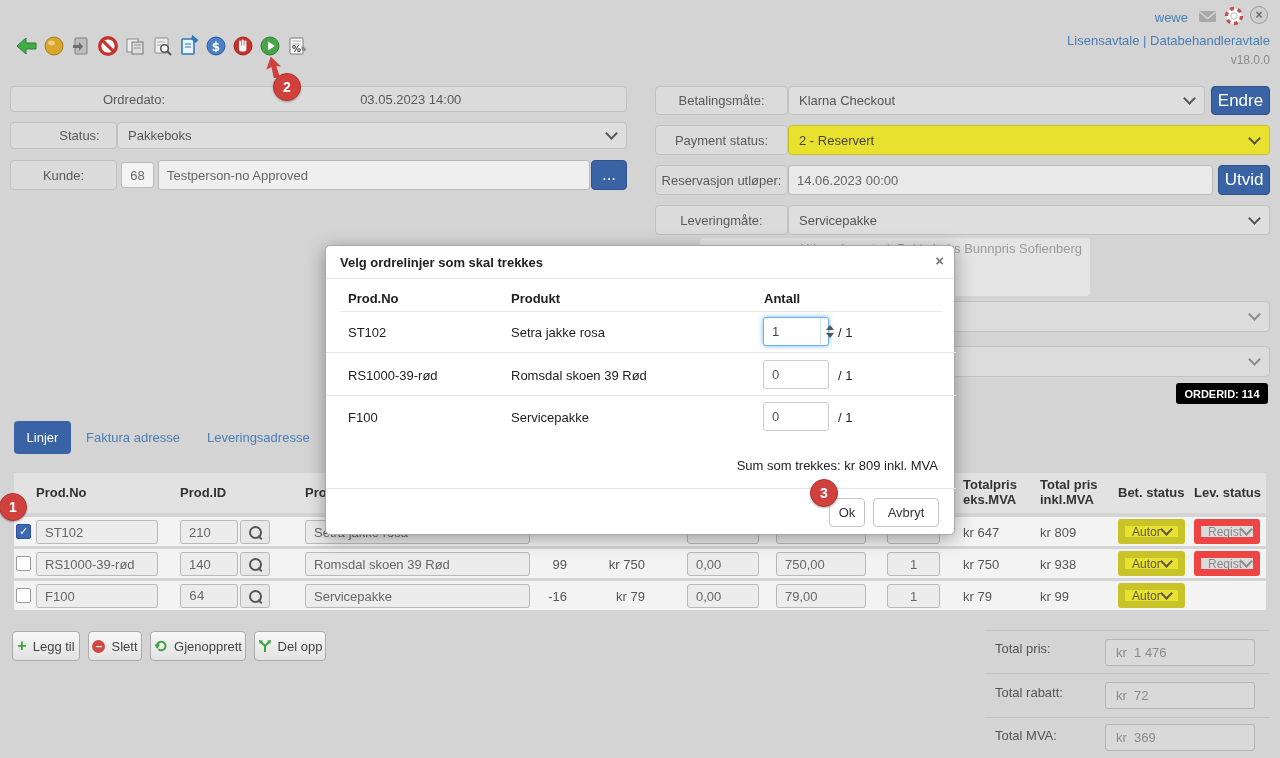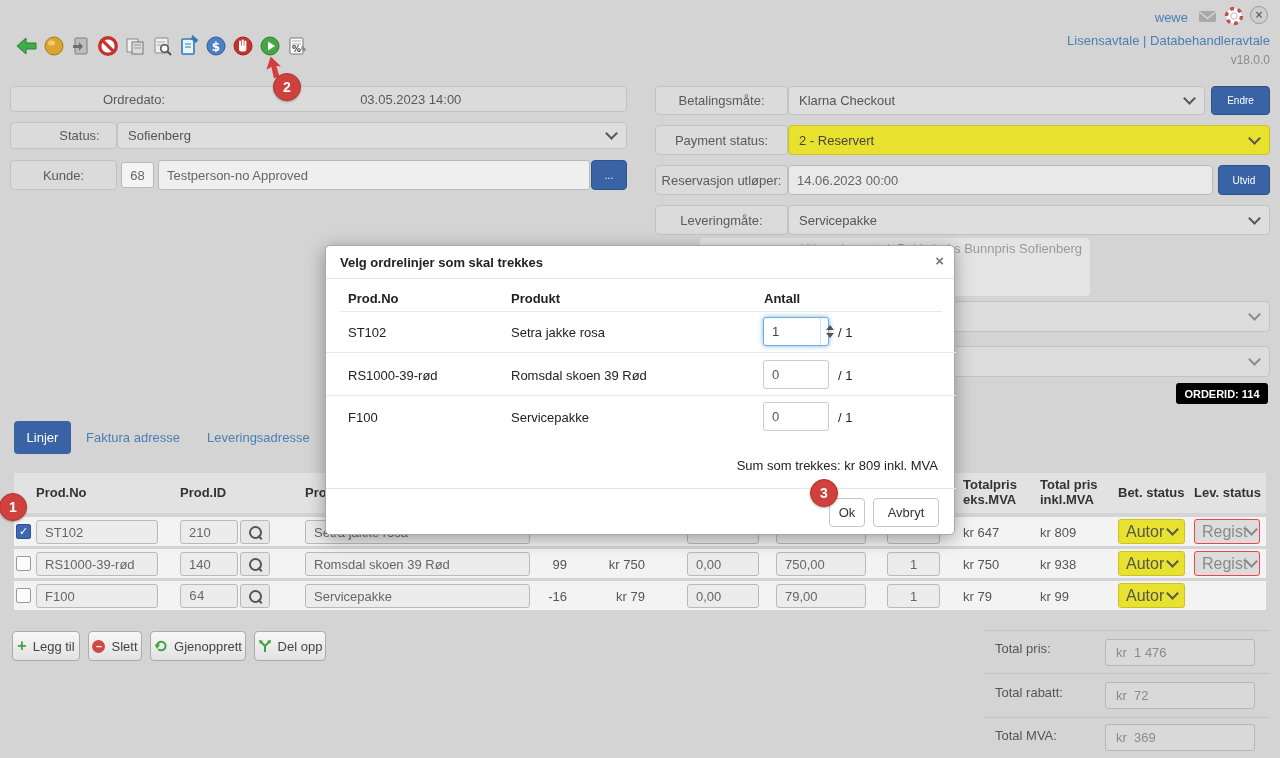--- a/index.html
+++ b/index.html
@@ -3,34 +3,34 @@
 <meta charset="utf-8">
 <style>
   html,body{margin:0;padding:0;}
   body{font-family:"Liberation Sans","DejaVu Sans",sans-serif;background:#d4d4d4;}
   .page{position:relative;width:1280px;height:758px;background:#d4d4d4;overflow:hidden;}
   .abs{position:absolute;}
   
   .lbl-cell{background:#dbdbdb;border:1px solid #c2c2c2;border-radius:4px;display:flex;align-items:center;justify-content:center;color:#5a5a5a;font-size:13px;box-sizing:border-box;}
   .dd{background:#dedede;border:1px solid #c2c2c2;border-radius:4px;display:flex;align-items:center;justify-content:space-between;color:#555;font-size:13px;padding:0 10px;box-sizing:border-box;cursor:pointer;}
   .dd.yellow{background:#e8e22f;border-color:#c9c32a;color:#444;}
-  .btn-blue{background:#3a63a5;color:#fff;border:1px solid #31538c;border-radius:4px;display:flex;align-items:center;justify-content:center;font-size:10px;box-sizing:border-box;cursor:pointer;}
+  .btn-blue{background:#3a63a5;color:#fff;border:1px solid #31538c;border-radius:4px;display:flex;align-items:center;justify-content:center;font-size:17px;box-sizing:border-box;cursor:pointer;}
   .chev{display:inline-block;width:7px;height:7px;border-right:2px solid #555;border-bottom:2px solid #555;transform:rotate(45deg);margin-top:-4px;flex:none;}
   .chev.gray{border-color:#8a8a8a;}
   input{font-family:inherit;}
   .txt-input{background:#ececec;border:1px solid #b9b9b9;border-radius:3px;color:#666;font-size:13px;padding:0 8px;box-sizing:border-box;outline:none;}
   
   .lnk{color:#4a7fb5;font-size:13px;text-decoration:none;cursor:pointer;}
   
   .tab-active{background:#3a63a5;color:#fff;border-radius:4px;display:flex;align-items:center;justify-content:center;font-size:13px;cursor:pointer;}
   
   .th{font-size:13px;font-weight:bold;color:#333;}
   .row-band{background:#f3f3f3;}
   .cell-txt{font-size:13px;color:#555;display:flex;align-items:center;}
-  .mini-select{border:1px solid #ef4444;border-radius:3px;display:flex;align-items:center;justify-content:space-between;font-size:16px;padding:0 7px;box-sizing:border-box;cursor:pointer;}
+  .mini-select{border:7px solid #ef4444;border-radius:3px;display:flex;align-items:center;justify-content:space-between;font-size:12px;padding:0 7px;box-sizing:border-box;cursor:pointer;}
   .mini-select.yellow{background:#e8e22f;border-color:#c9c32a;color:#555;}
   .mini-select.gray{background:#dcdcdc;color:#8a8a8a;}
   .cb{width:15px;height:15px;background:#fdfdfd;border:1px solid #9a9a9a;border-radius:2px;box-sizing:border-box;display:flex;align-items:center;justify-content:center;cursor:pointer;}
   .cb.checked{background:#3f68b3;border-color:#30529a;color:#fff;font-size:11px;line-height:1;}
   .q-btn{background:#e8e8e8;border:1px solid #b9b9b9;border-radius:3px;display:flex;align-items:center;justify-content:center;cursor:pointer;box-sizing:border-box;}
   .mag{position:relative;width:9px;height:9px;border:2px solid #555;border-radius:50%;}
   .mag::after{content:"";position:absolute;width:2px;height:5px;background:#555;left:8px;top:7px;transform:rotate(-45deg);}
   .act-btn{background:linear-gradient(#f7f7f7,#e2e2e2);border:1px solid #ababab;border-radius:4px;display:flex;align-items:center;justify-content:center;gap:6px;font-size:13px;color:#444;cursor:pointer;box-sizing:border-box;}
   
   .modal{background:#fff;border:1px solid #a8a8a8;border-radius:5px;box-shadow:0 4px 18px rgba(0,0,0,.35);z-index:50;}
@@ -138,21 +138,21 @@
         </svg></span>
   </div>
 
   <div class="abs lbl-cell" style="left:10px;top:86px;width:617px;height:26px;justify-content:flex-start;">
     <span style="width:40%;text-align:center;">Ordredato:</span>
     <span style="width:50%;text-align:center;">03.05.2023 14:00</span>
   </div>
 
   <div class="abs lbl-cell" style="left:10px;top:122px;width:107px;height:27px;padding-left:32px;">Status:</div>
   <div class="abs dd" style="left:117px;top:122px;width:510px;height:27px;">
-    <span>Sofienberg</span>
+    <span>Pakkeboks</span>
     <span class="chev"></span>
   </div>
 
   <div class="abs lbl-cell" style="left:10px;top:160px;width:107px;height:30px;">Kunde:</div>
   <input class="abs txt-input" style="left: 121px; top: 162px; width: 33px; height: 26px; text-align: center; background: rgb(244, 244, 244);" value="68">
   <input class="abs txt-input" style="left: 158px; top: 160px; width: 432px; height: 30px; background: rgb(239, 239, 239);" value="Testperson-no Approved">
   <div class="abs btn-blue" style="left:591px;top:160px;width:36px;height:30px;">...</div>
 
   <div class="abs lbl-cell" style="left:655px;top:86px;width:133px;height:29px;">Betalingsmåte:</div>
   <div class="abs dd" style="left:788px;top:86px;width:417px;height:29px;">

